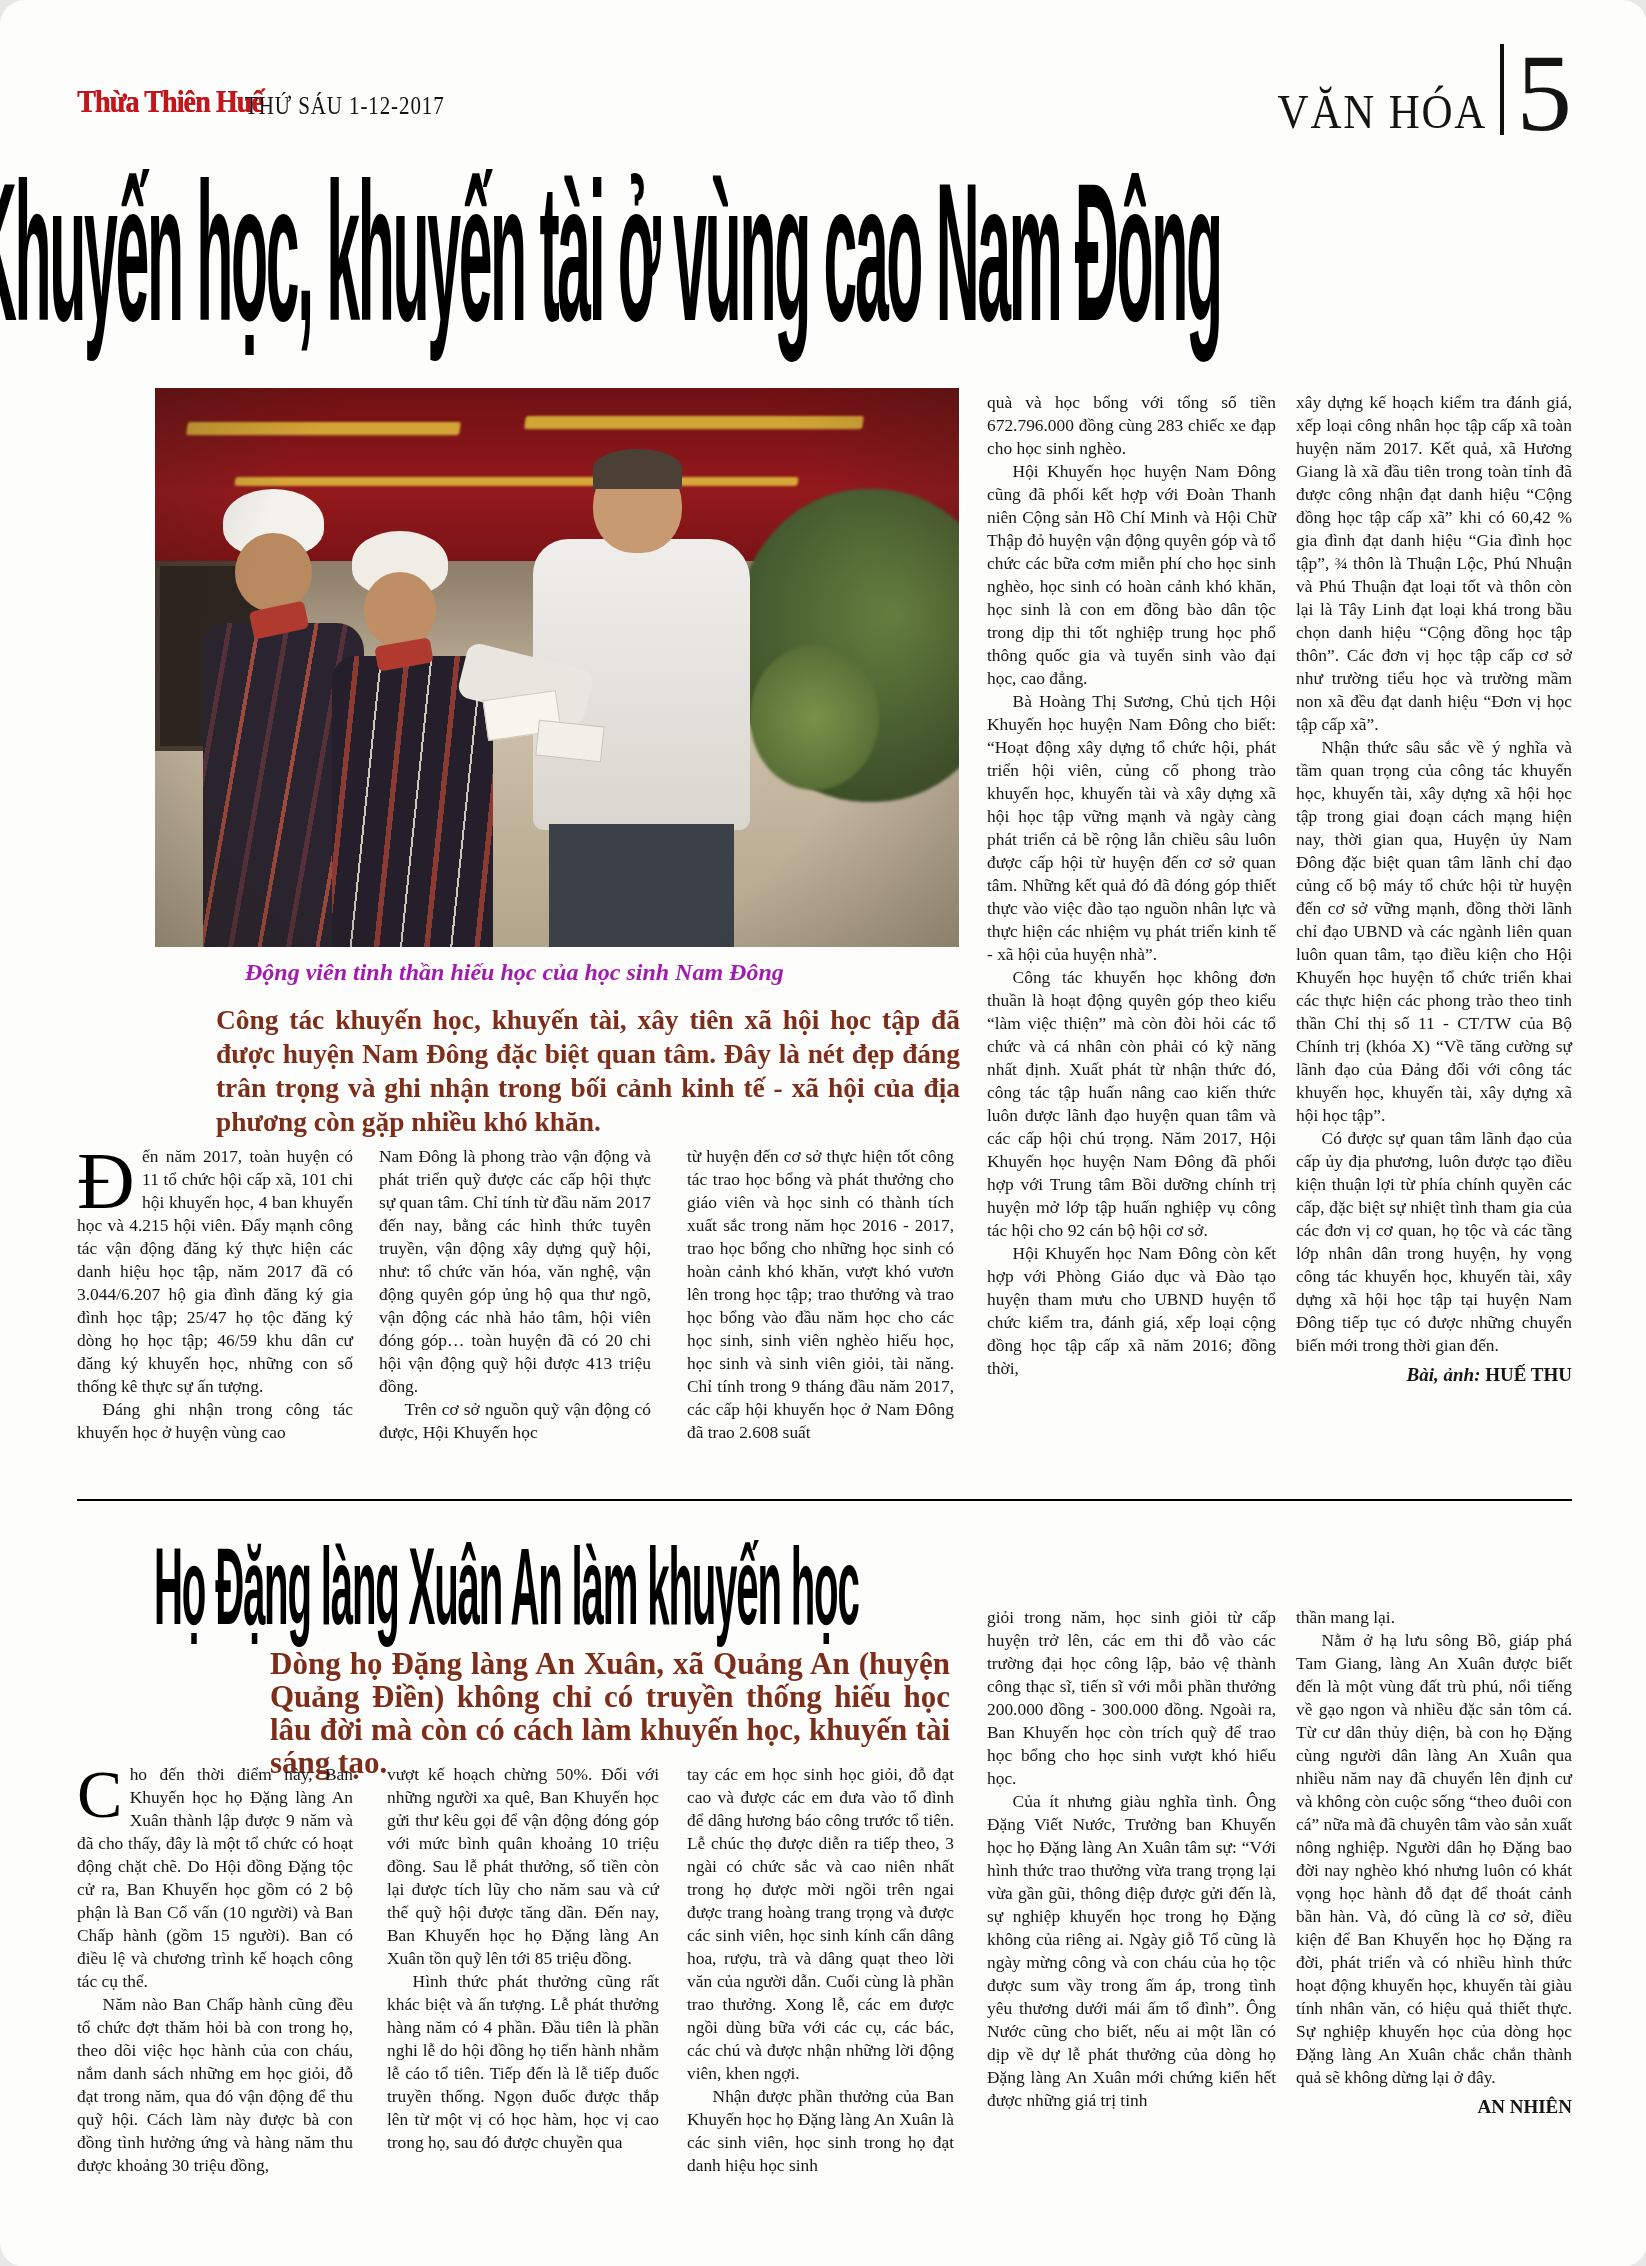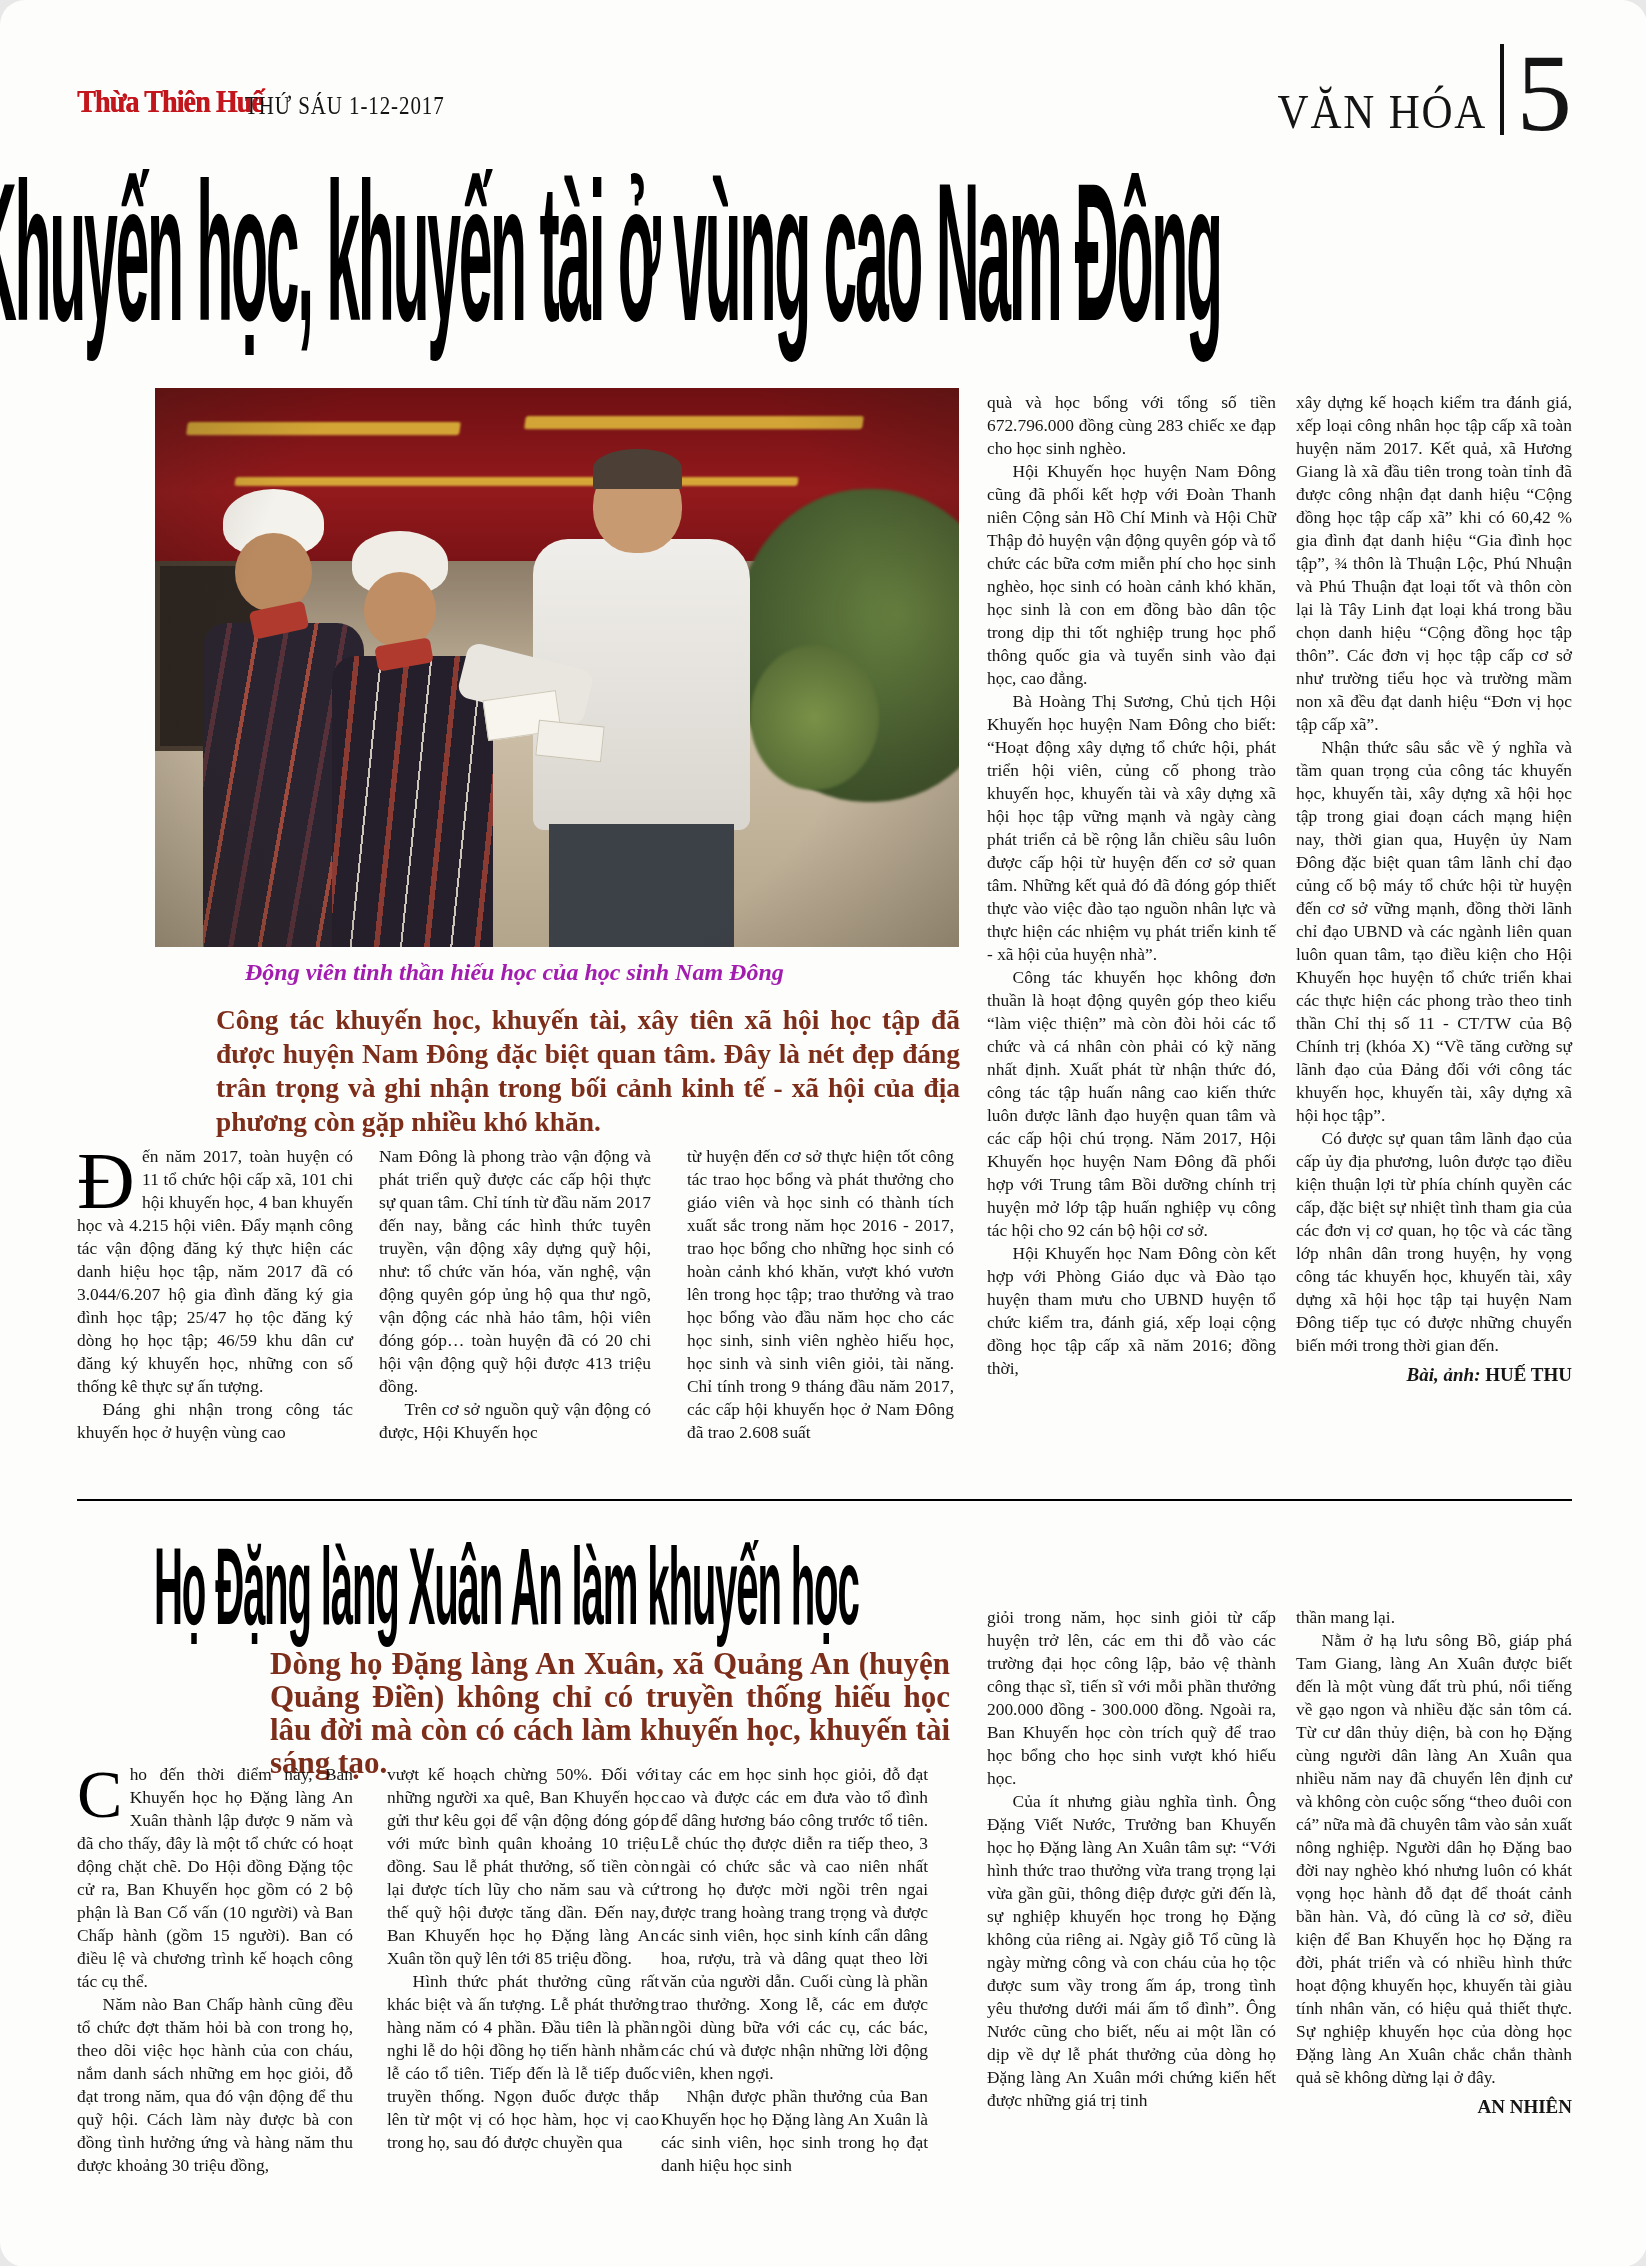--- a/index.html
+++ b/index.html
@@ -71,21 +71,21 @@
   .dropcap{float:left;font-size:80px;line-height:64px;padding:3.7px 7.3px 0 0;font-weight:normal;color:#000;}
   .dropcap.small{font-size:68px;line-height:55px;}
 
   .a1c1{left:77px;top:1145px;width:276px;}
   .a1c2{left:379px;top:1145px;width:272px;}
   .a1c3{left:687px;top:1145px;width:267px;}
   .a1c4{left:987px;top:391px;width:289px;}
   .a1c5{left:1296px;top:391px;width:276px;}
   .a2c1{left:77px;top:1763px;width:276px;}
   .a2c2{left:387px;top:1763px;width:272px;}
-  .a2c3{left:661px;top:1763px;width:267px;}
+  .a2c3{left:687px;top:1763px;width:267px;}
   .a2c4{left:987px;top:1606px;width:289px;}
   .a2c5{left:1296px;top:1606px;width:276px;}
 
   .byline{margin-top:5.5px;text-align:right;font-size:19px;font-weight:bold;}
   .by-label{font-style:italic;}
 
   .separator{position:absolute;left:77px;top:1499px;width:1495px;height:1.8px;background:#000;}
 </style>
 </head>
 <body>

